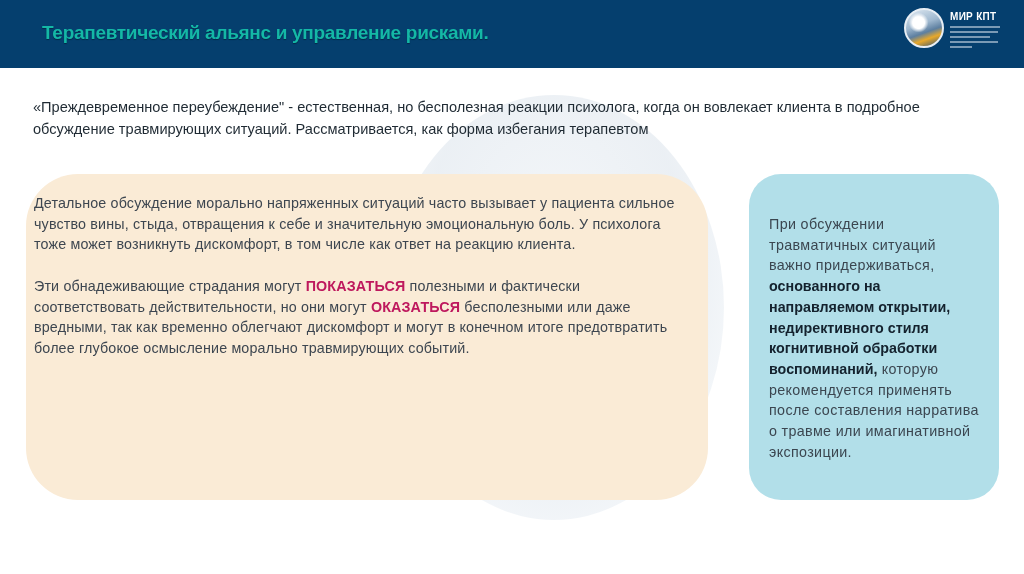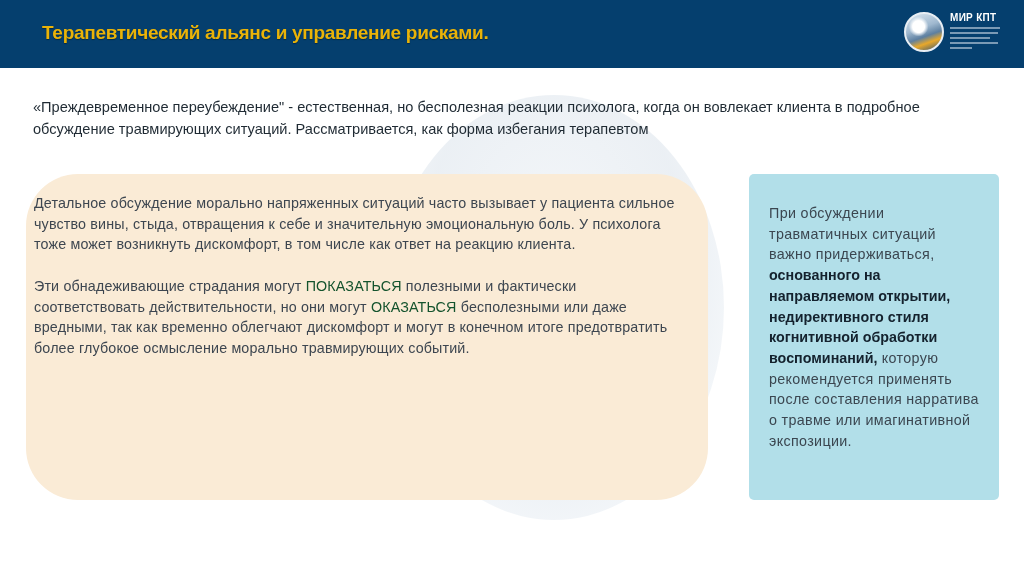--- a/index.html
+++ b/index.html
@@ -5,26 +5,26 @@
     * { margin: 0; padding: 0; box-sizing: border-box; }
     html, body { width: 1024px; height: 574px; overflow: hidden; background: #ffffff; }
     body { position: relative; font-family: "Liberation Sans", "DejaVu Sans", sans-serif; }
 
     .header {
       position: absolute; left: 0; top: 0; width: 1024px; height: 68px;
       background: #053f6e;
     }
     .header-title {
       position: absolute; left: 42px; top: 22px;
-      color: #eab308; font-weight: bold; font-size: 19px; letter-spacing: -0.3px;
+      color: #14b8a6; font-weight: bold; font-size: 19px; letter-spacing: -0.3px;
       text-shadow: 0 1px 1px rgba(0,0,0,0.35);
     }
     .logo {
-      position: absolute; left: 904px; top: 10px; width: 110px; height: 46px;
-      display: flex; align-items: flex-start;
+      position: absolute; left: 904px; top: 2px; width: 110px; height: 46px;
+      display: flex; align-items: flex-end;
     }
     .logo-circle {
       width: 40px; height: 40px; border-radius: 50%;
       border: 2px solid #e8eef4;
       background:
         radial-gradient(circle at 35% 35%, #ffffff 0 18%, transparent 30%),
         linear-gradient(160deg, #dfe9f2 0%, #9fb8cf 40%, #5d7fa0 60%, #e8a82a 75%, #2b4f78 100%);
       margin-top: 2px;
     }
     .logo-text { margin-left: 6px; color: #fff; }
@@ -44,26 +44,26 @@
       font-size: 14.6px; line-height: 22px; color: #1f2a33;
     }
 
     .card-left {
       position: absolute; left: 26px; top: 174px; width: 682px; height: 326px;
       background: #faebd6; border-radius: 52px;
       padding: 19px 20px 0 8px;
       color: #3d4650; font-size: 14.3px; line-height: 20.7px; letter-spacing: 0.15px;
     }
     .card-left p { margin-bottom: 20.7px; }
-    .card-left strong { color: #14532d; font-weight: normal; }
+    .card-left strong { color: #be185d; font-weight: bold; }
 
     .card-right {
       position: absolute; left: 749px; top: 174px; width: 250px; height: 326px;
-      background: #b2dfe9; border-radius: 5px;
-      padding: 29px 18px 0 20px;
+      background: #b2dfe9; border-radius: 32px;
+      padding: 40px 18px 0 20px;
       color: #3b4650; font-size: 14.3px; line-height: 20.7px; letter-spacing: 0.35px;
     }
     .card-right strong { color: #14222e; font-weight: bold; letter-spacing: 0; }
   </style>
 </head>
 <body>
 
 <div class="header">
   <div class="header-title">Терапевтический альянс и управление рисками.</div>
   <div class="logo">

